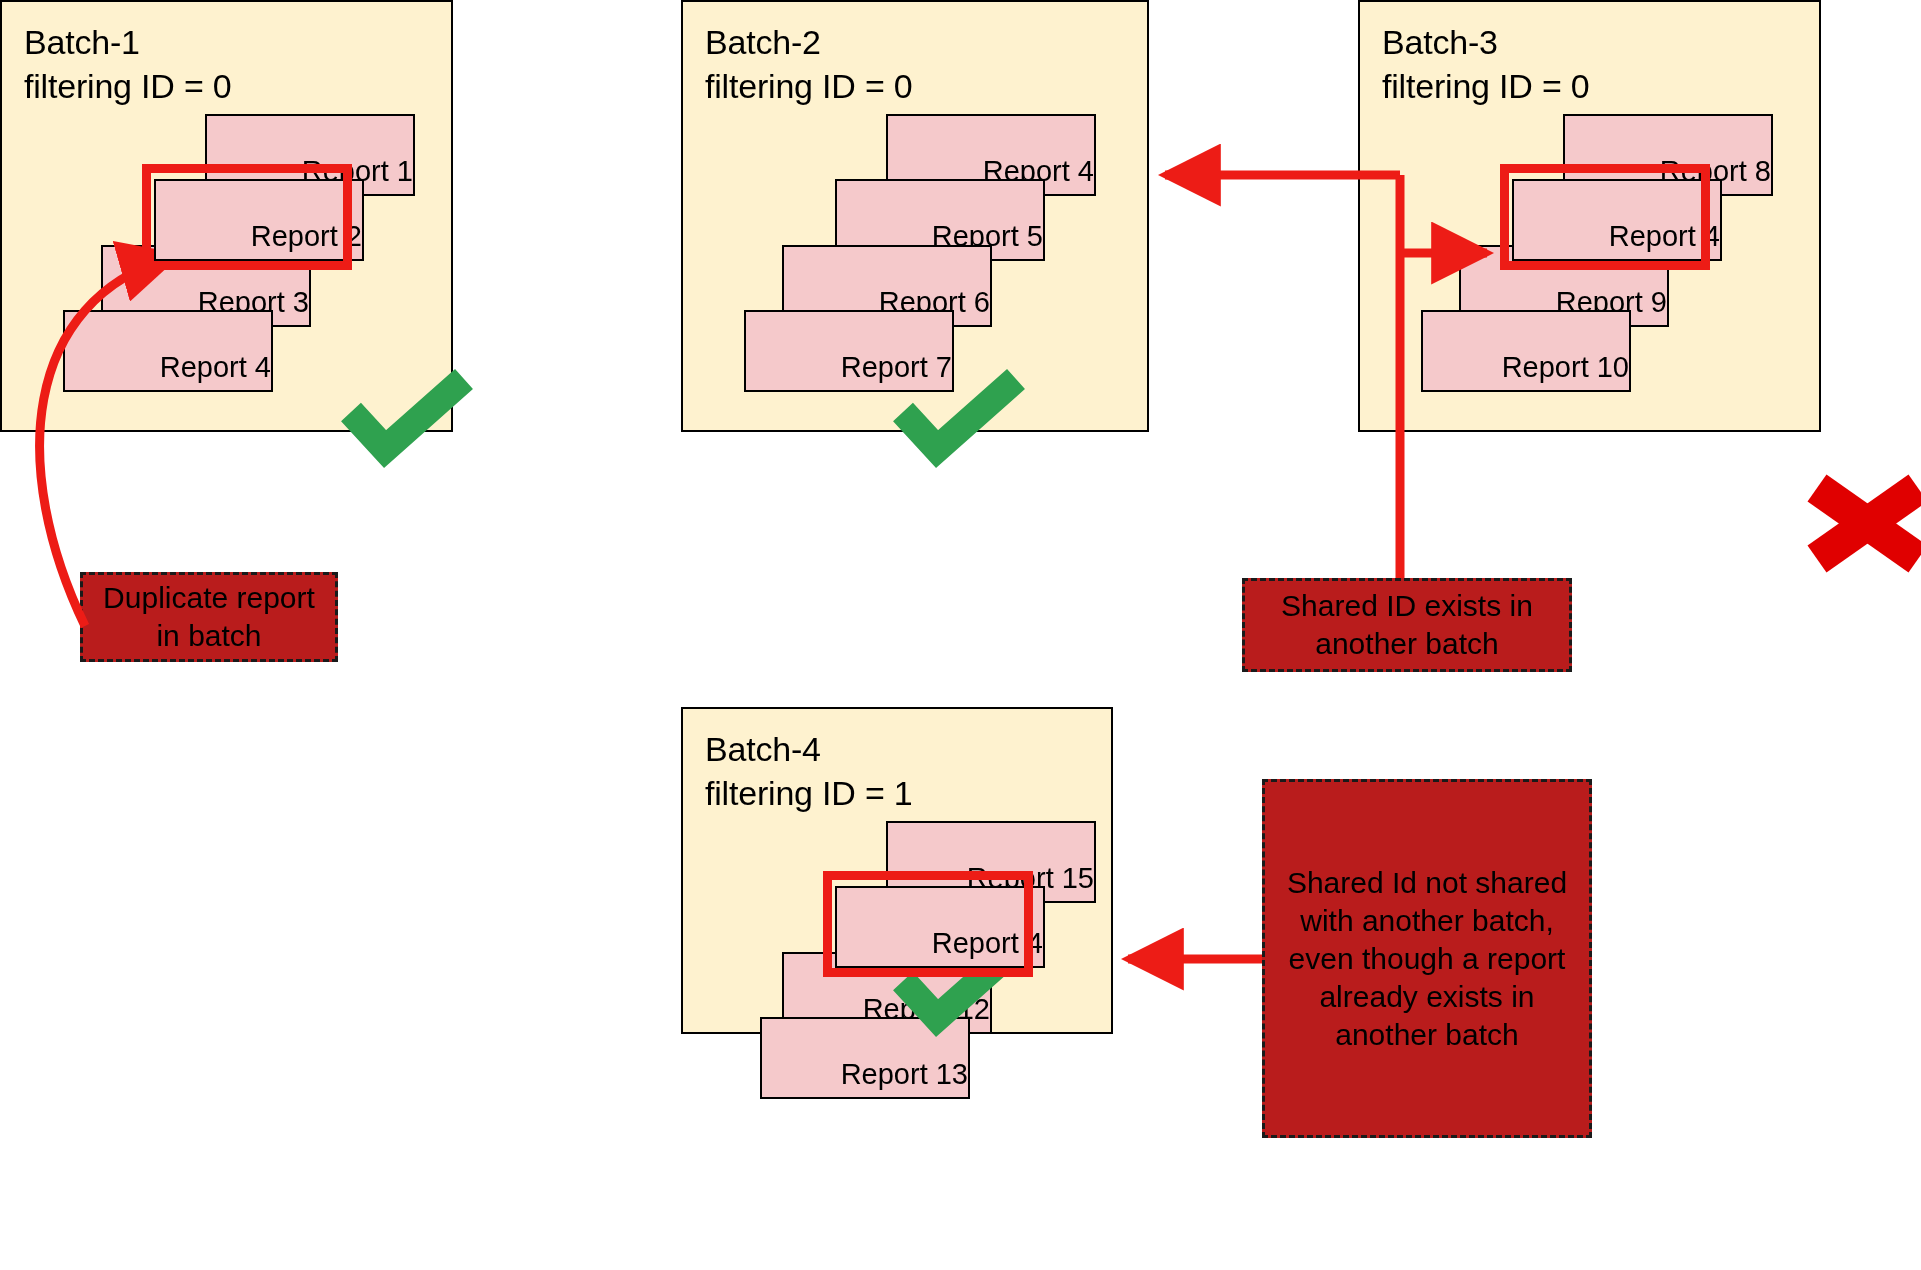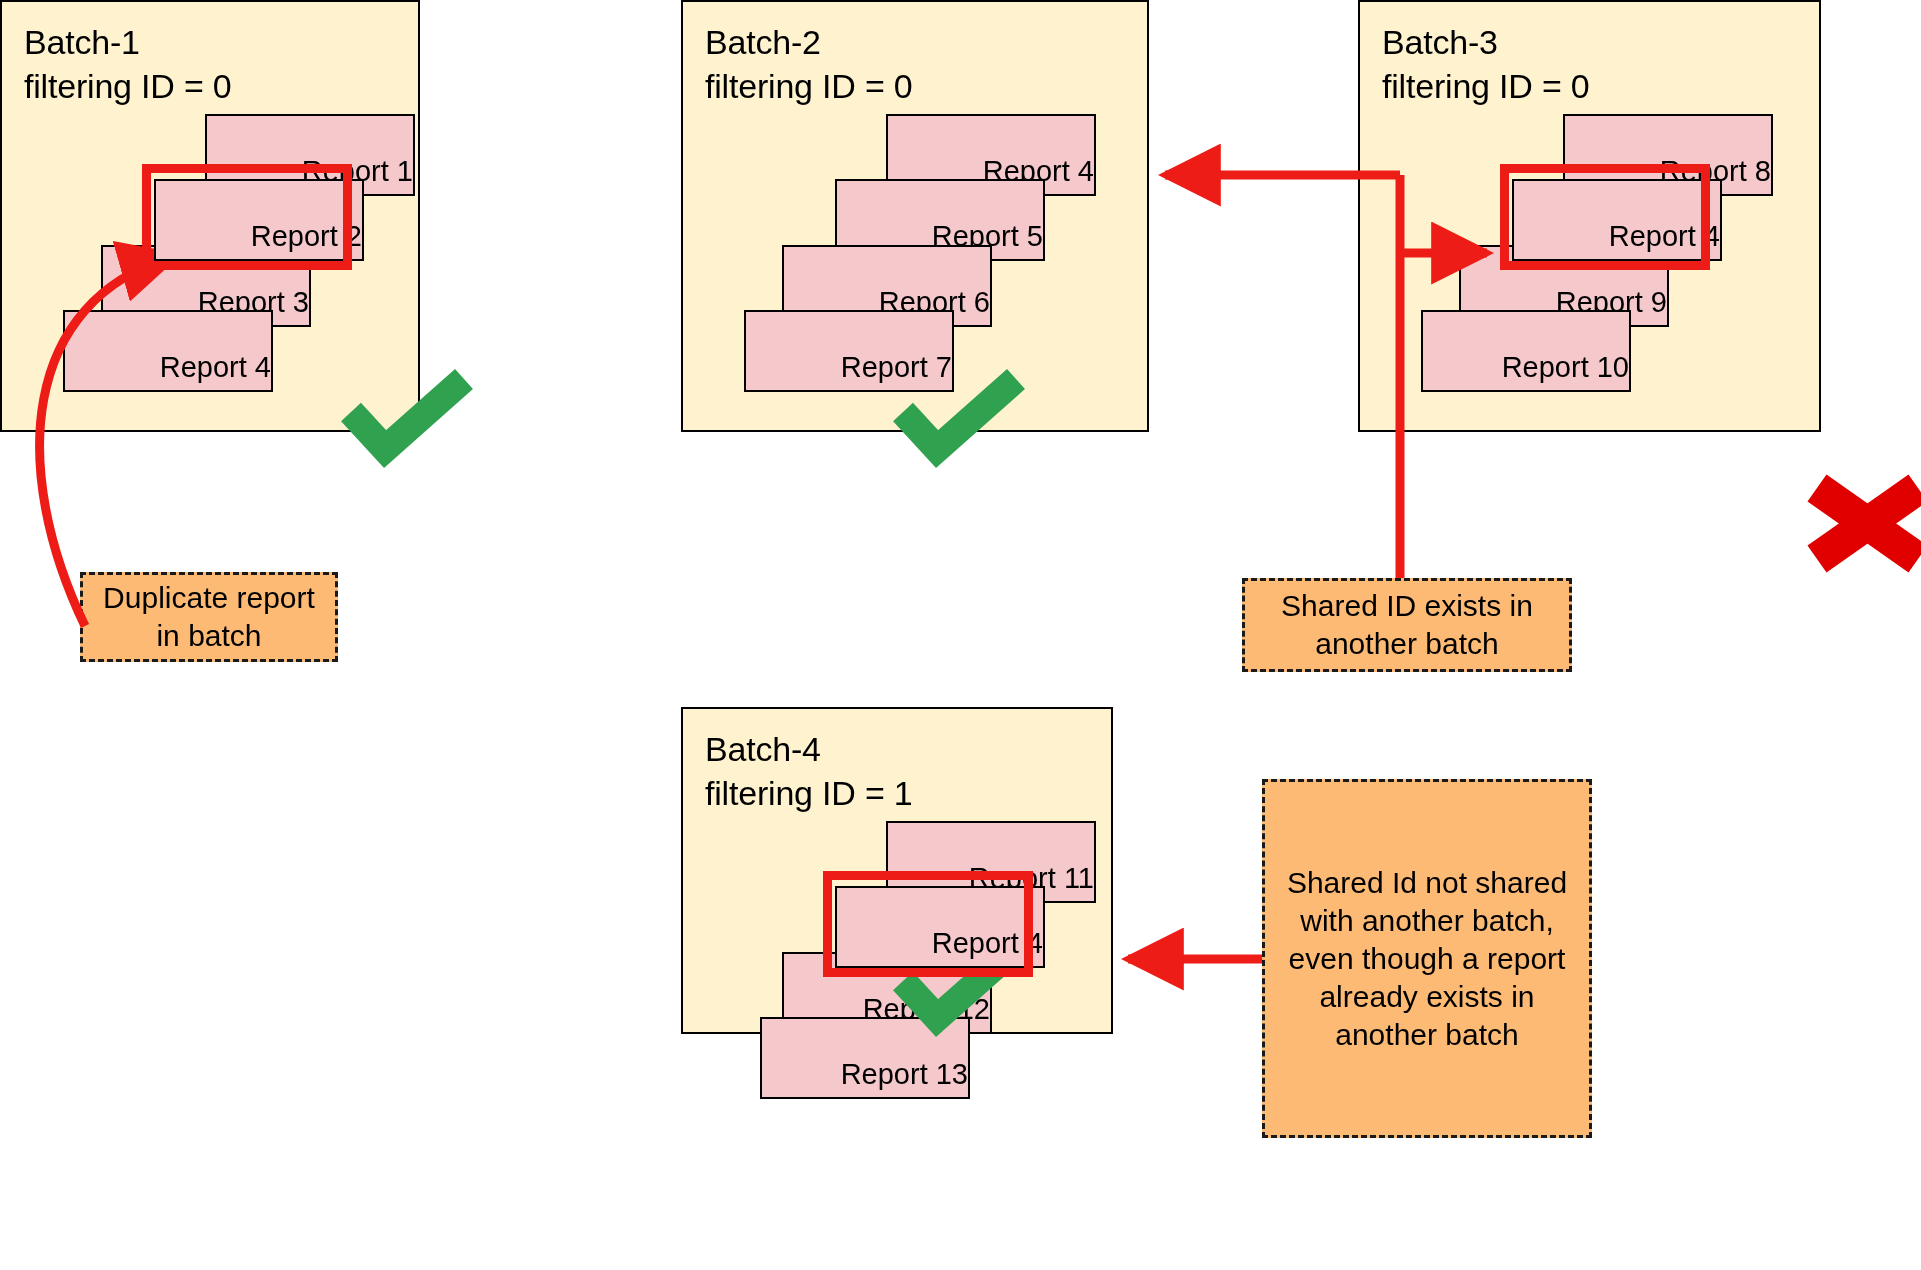--- a/index.html
+++ b/index.html
@@ -46,21 +46,21 @@
     color:#000000;
   }
   .highlight-box{
     position:absolute;
     border:9px solid #ED1C16;
     box-sizing:border-box;
     background:transparent;
   }
   .callout{
     position:absolute;
-    background:#fdba74;
+    background:#b91c1c;
     border:3px dashed #1a1a1a;
     box-sizing:border-box;
     display:flex;
     align-items:center;
     justify-content:center;
     text-align:center;
     font-size:30px;
     line-height:38px;
     color:#000000;
     padding:6px 10px;
@@ -71,21 +71,21 @@
     width:1921px;
     height:1270px;
     pointer-events:none;
   }
 </style>
 </head>
 <body>
 
 <div id="stage">
 
-  <div class="batch" style="left:0px; top:0px; width:420px; height:432px;">
+  <div class="batch" style="left:0px; top:0px; width:453px; height:432px;">
     <div class="batch-title">Batch-1
 filtering ID = 0</div>
 
     <div class="card" style="left:203px; top:112px;">
       <span class="card-label">Report 1</span>
     </div>
     <div class="card" style="left:99px; top:243px;">
       <span class="card-label">Report 3</span>
     </div>
     <div class="card" style="left:61px; top:308px;">
@@ -134,21 +134,21 @@
     </div>
 
     <div class="highlight-box" style="left:140px; top:162px; width:210px; height:106px; z-index:4;"></div>
   </div>
 
   <div class="batch" style="left:681px; top:707px; width:432px; height:330px; height:327px;">
     <div class="batch-title">Batch-4
 filtering ID = 1</div>
 
     <div class="card" style="left:203px; top:112px;">
-      <span class="card-label">Report 11</span>
+      <span class="card-label">Report 15</span>
     </div>
     <div class="card" style="left:99px; top:243px;">
       <span class="card-label">Report 12</span>
     </div>
     <div class="card" style="left:61px; top:308px;margin-left:16px;">
       <span class="card-label">Report 13</span>
     </div>
     <div class="card" style="left:152px; top:177px; z-index:3;">
       <span class="card-label">Report 4</span>
     </div>

